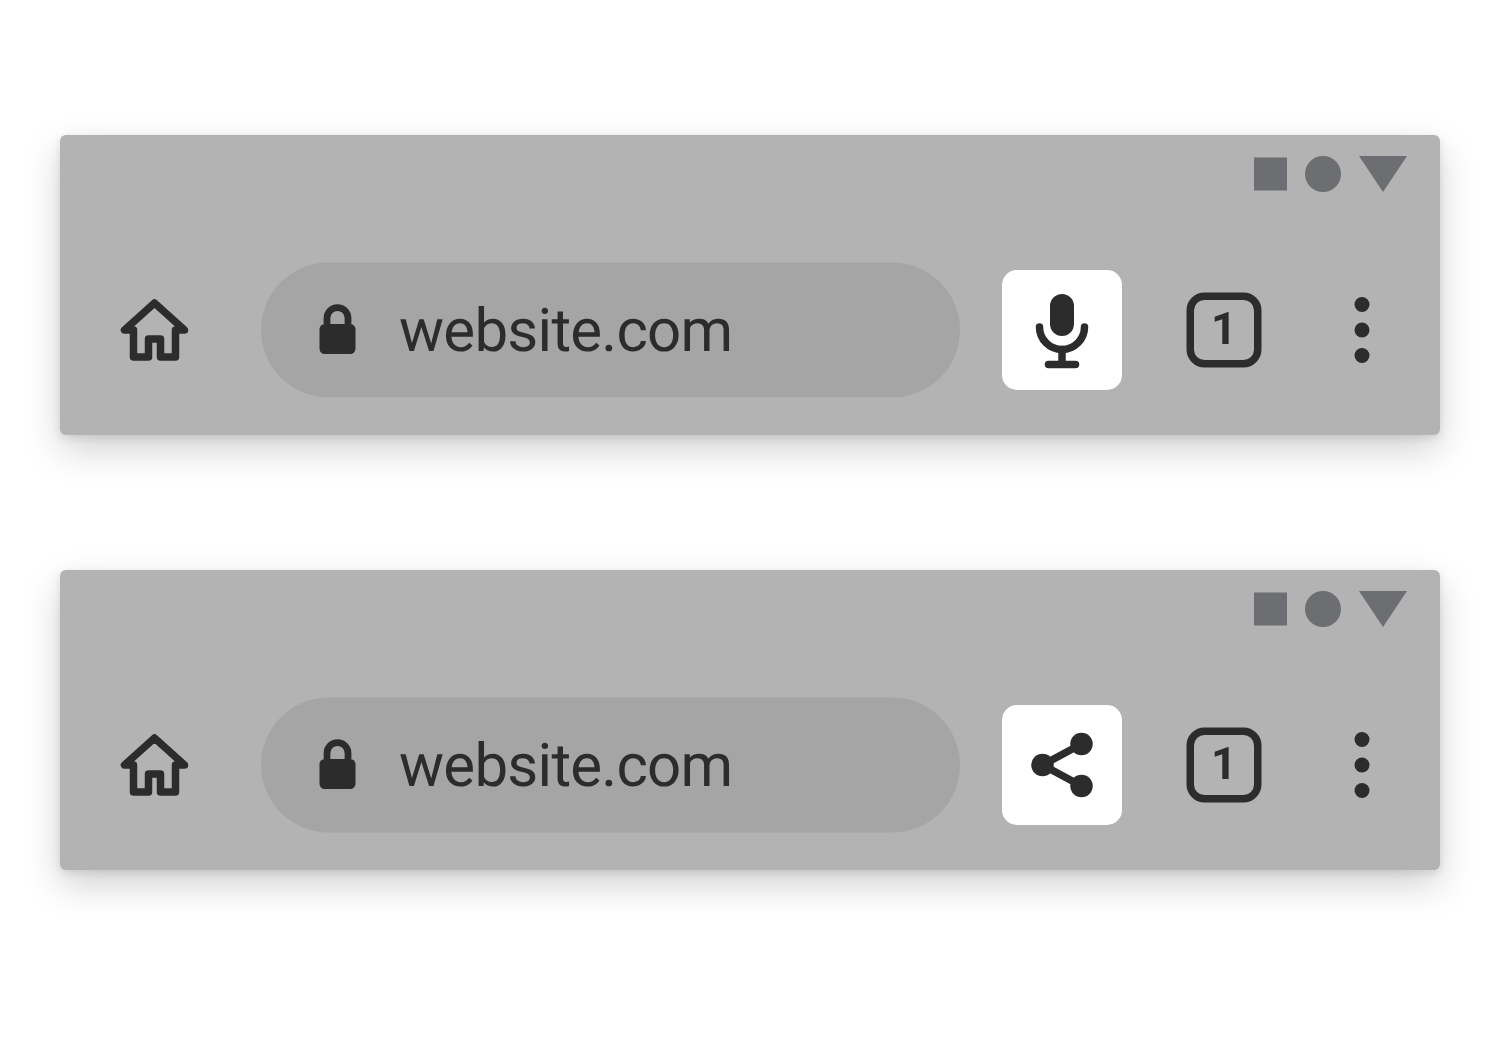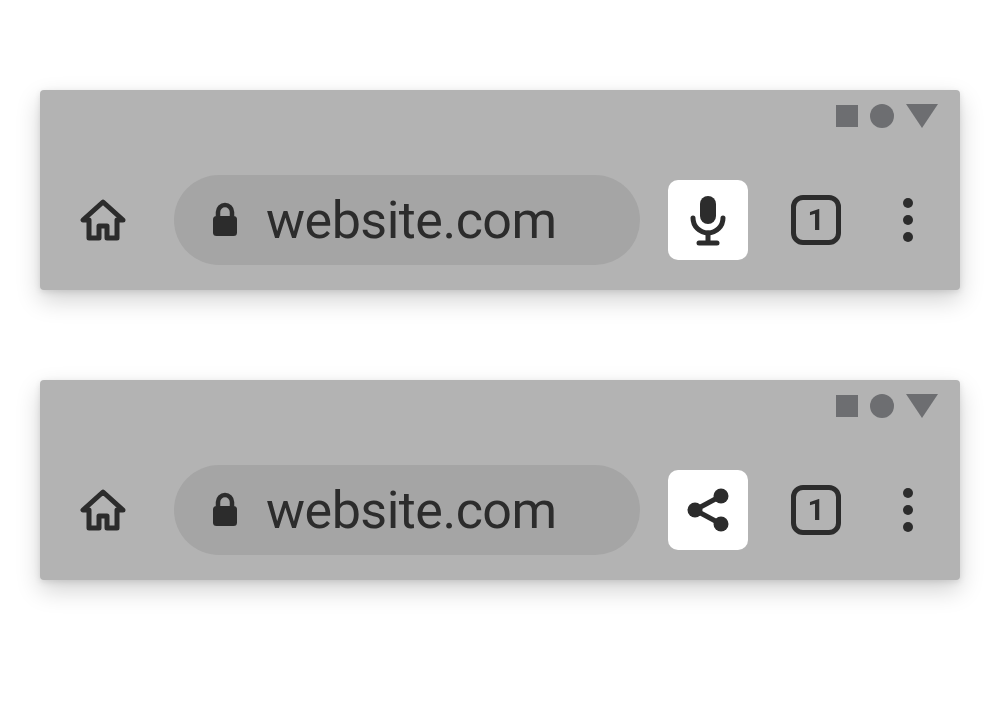--- a/index.html
+++ b/index.html
@@ -69,21 +69,21 @@
     padding-left: 36px;
     cursor: text;
   }
   .lock {
     width: 30px; height: 34px;
     flex: 0 0 auto;
     display: flex; align-items: center; justify-content: center;
   }
   .url-text {
     margin-left: 26px;
-    font-size: 52px;
+    font-size: 40px;
     letter-spacing: -0.5px;
     color: #2c2c2c;
   }
 
   .action-btn {
     flex: 0 0 auto;
     width: 80px; height: 80px;
     background: #ffffff;
     border-radius: 10px;
     margin-left: 28px;

